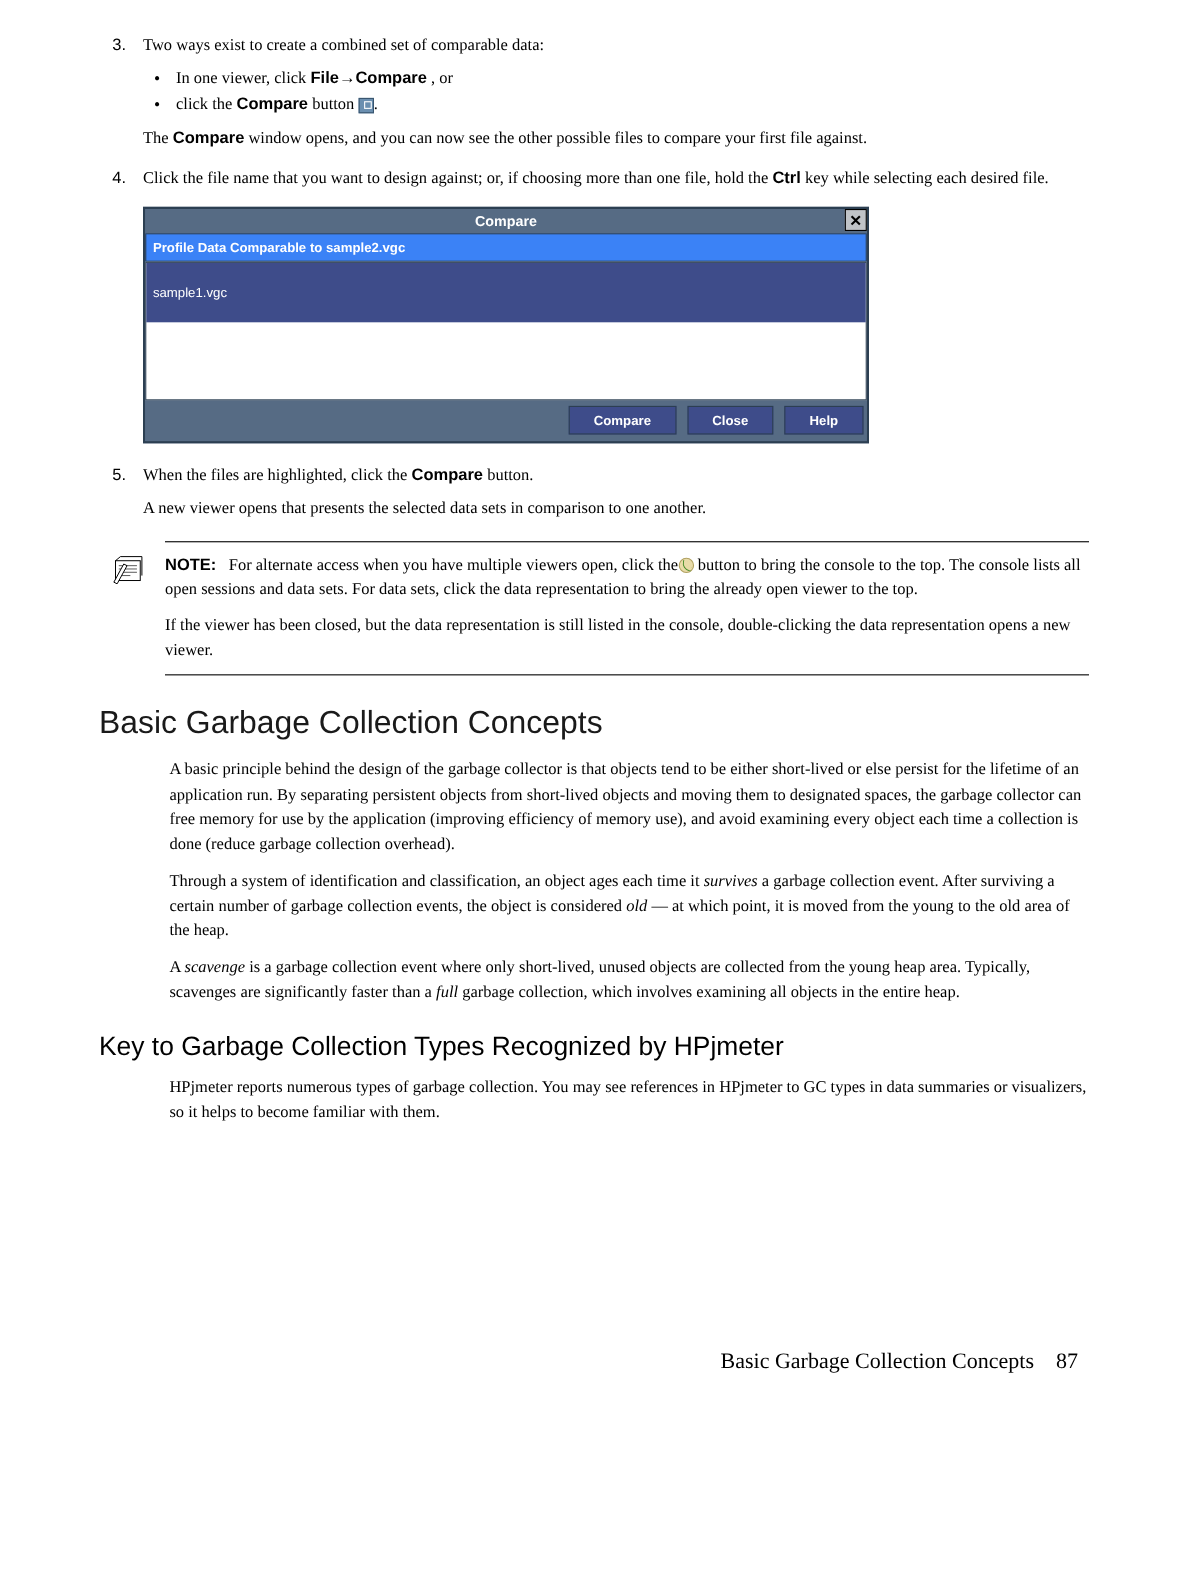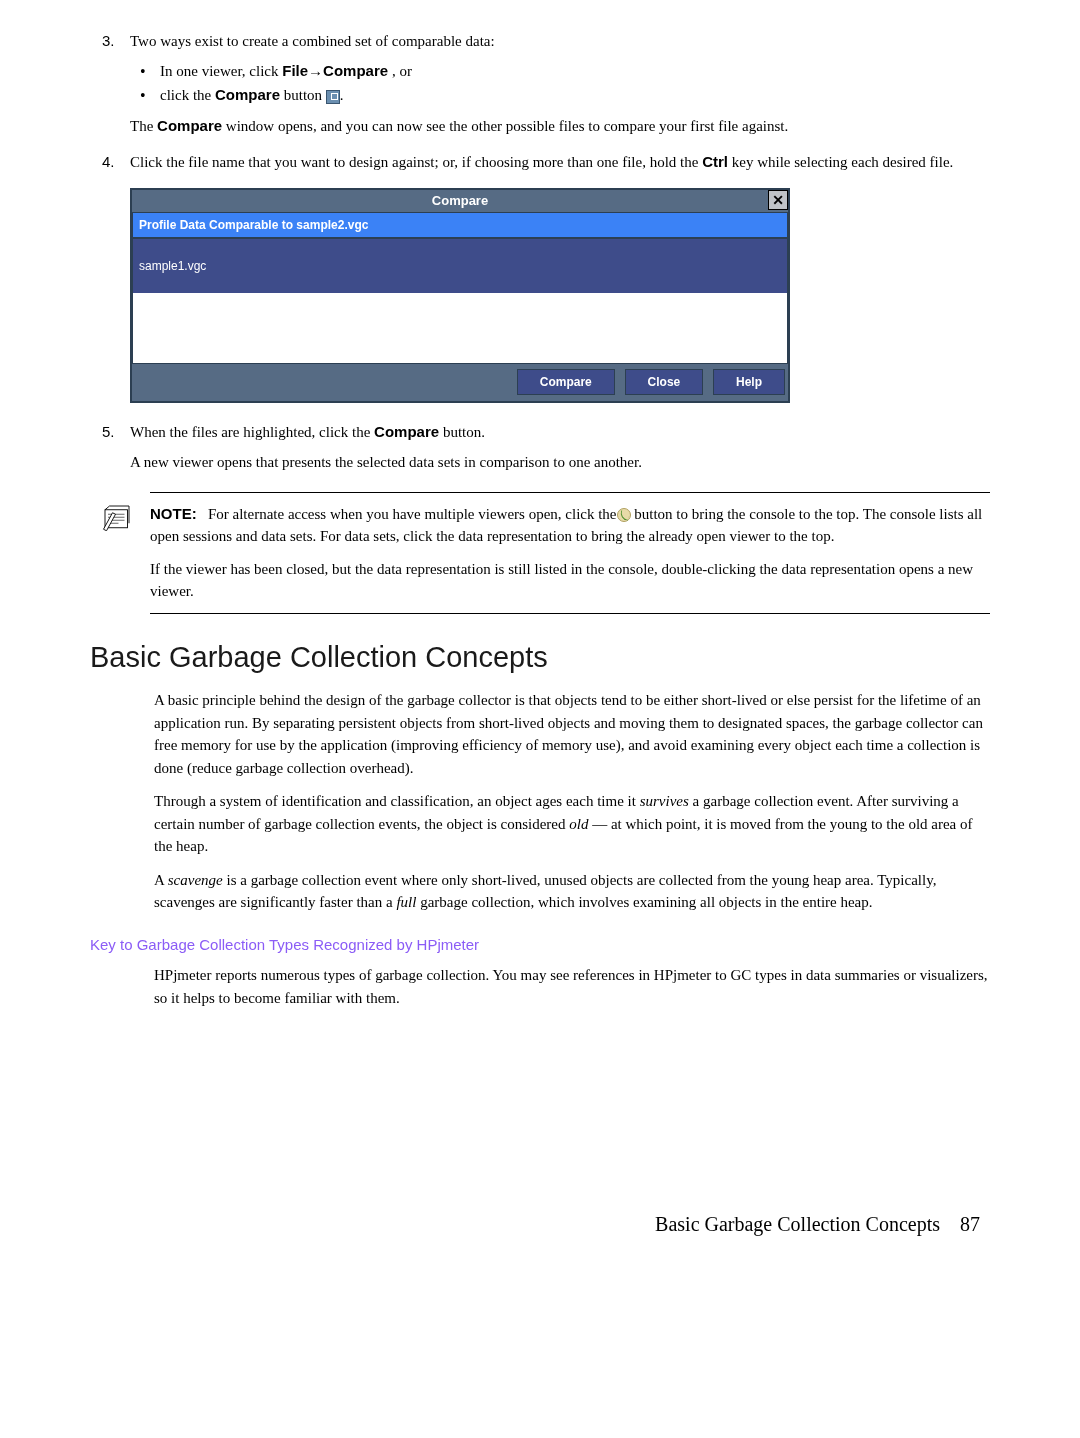--- a/index.html
+++ b/index.html
@@ -193,22 +193,22 @@
     h2.section-h {
       font-family: Arial, Helvetica, sans-serif;
       font-weight: normal;
       font-size: 29px;
       color: #1a1a1a;
       margin: 22px 0 10px 0;
     }
     h3.subsection-h {
       font-family: Arial, Helvetica, sans-serif;
       font-weight: normal;
-      font-size: 15px;
-      color: #8b5cf6;
+      font-size: 24px;
+      color: #000000;
       margin: 20px 0 8px 0;
     }
     .body-text {
       margin-left: 64px;
     }
     .body-text p {
       margin-bottom: 11px;
     }
     em{ font-style: italic; }
     

